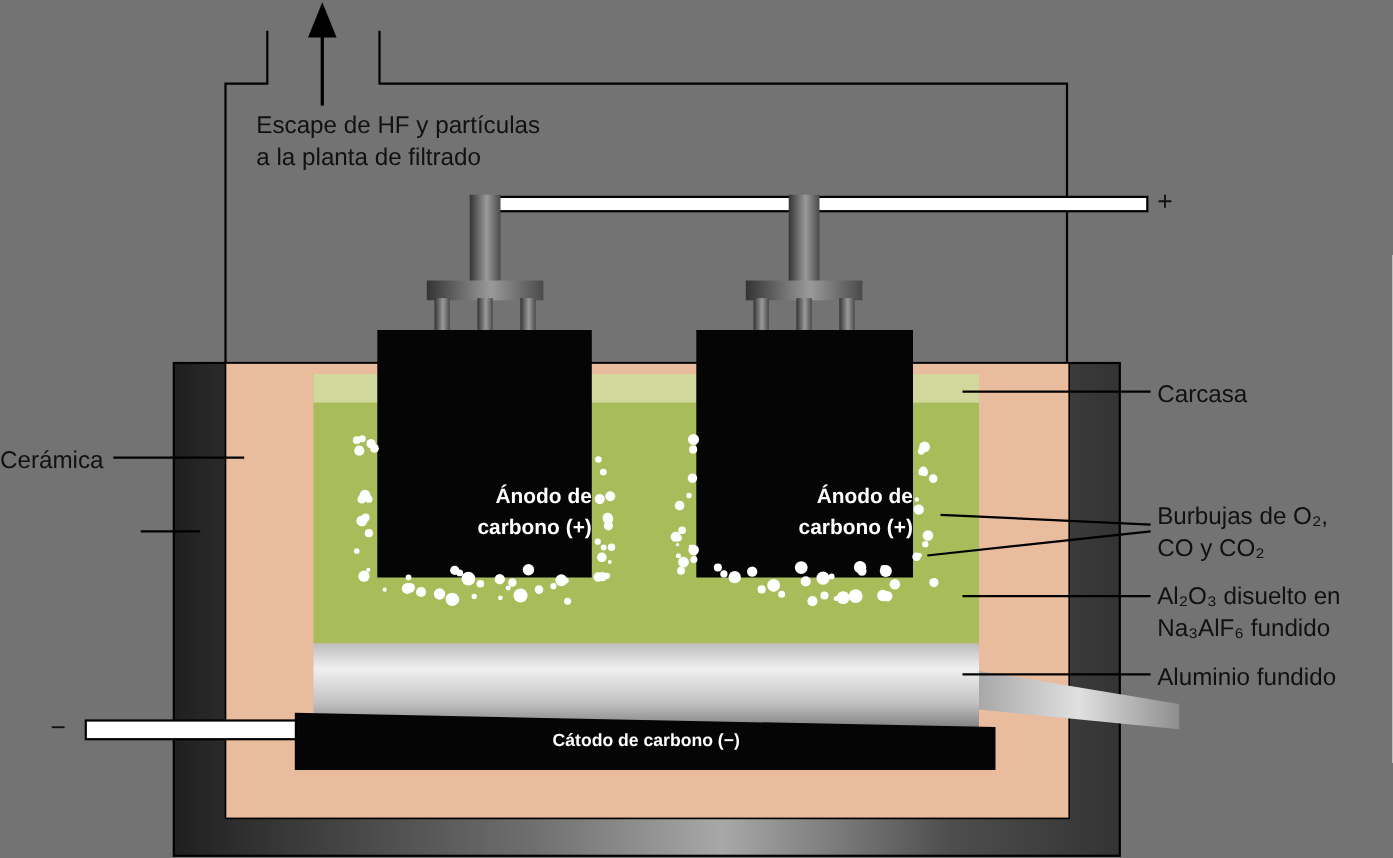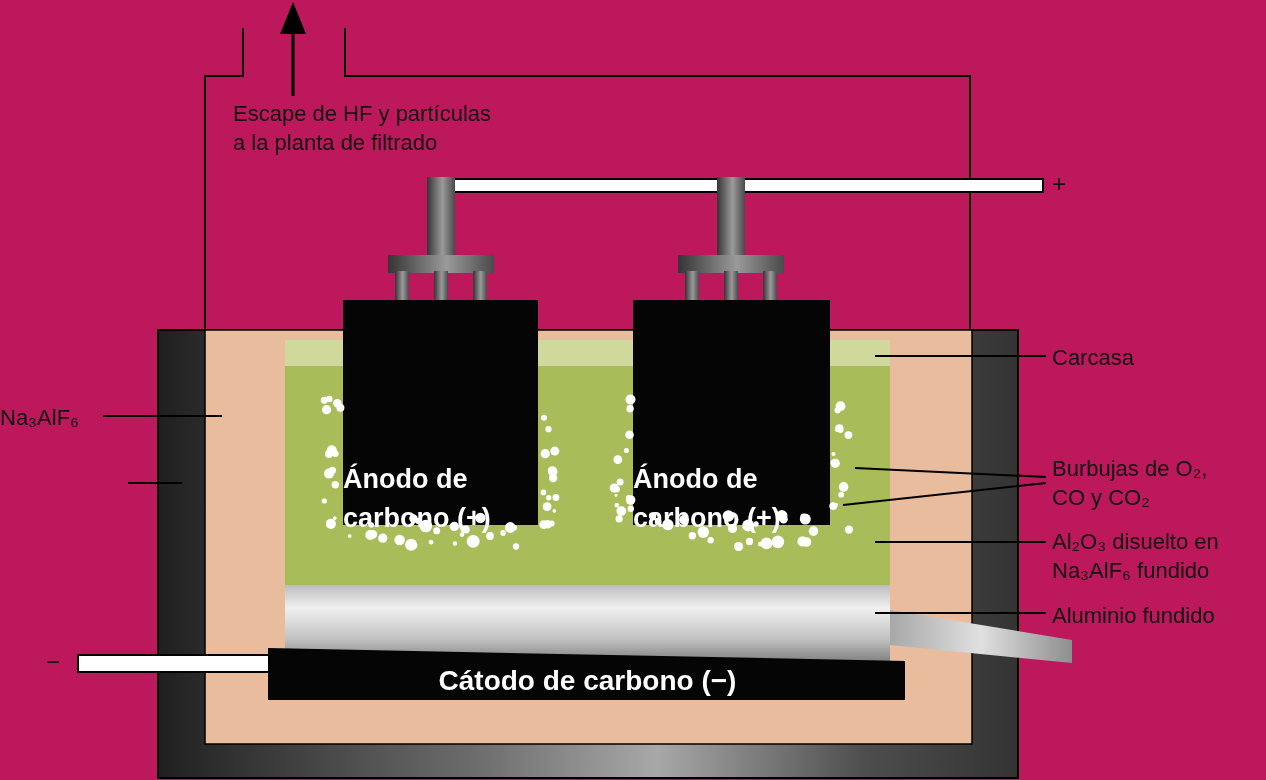--- a/index.html
+++ b/index.html
@@ -1,31 +1,31 @@
 <!DOCTYPE html>
 <html><head>
 <meta charset="utf-8">
 <style>
   html,body{margin:0;padding:0;background:#ffffff;}
   .stage{
-    position:relative;width:1266px;height:780px;background:#be185d;
+    position:relative;width:1266px;height:780px;background:#737373;
     font-family:"Liberation Sans", sans-serif;color:#111;overflow:hidden;
   }
   .stage svg{position:absolute;left:0;top:0;}
   .lbl{
     position:absolute;font-size:22px;line-height:1.32;color:#111;
     white-space:pre-line;
   }
   .sign{position:absolute;font-size:24px;color:#111;}
   .electrode{
-    position:absolute;color:#ffffff;font-weight:bold;font-size:27px;
-    line-height:1.45;text-align:left;white-space:pre-line;margin-top:22px;
+    position:absolute;color:#ffffff;font-weight:bold;font-size:19px;
+    line-height:1.45;text-align:right;white-space:pre-line;
   }
   .cathode-lbl{
-    position:absolute;color:#ffffff;font-weight:bold;font-size:28px;
+    position:absolute;color:#ffffff;font-weight:bold;font-size:16px;
     text-align:center;
   }
   .wire{fill:none;stroke:#000;stroke-width:2;}
   .pointer{stroke:#000;stroke-width:2;}
 </style>
 </head>
 <body>
 
 <div class="stage">
 
@@ -207,21 +207,21 @@
     <line class="pointer" x1="875" y1="542" x2="1046" y2="542"></line>
     <line class="pointer" x1="875" y1="613" x2="1046" y2="613"></line>
   </svg>
 
   <div class="lbl" style="left:233px;top:99px;">Escape de HF y partículas
 a la planta de filtrado</div>
 
   <div class="sign" style="left:1052px;top:170px;">+</div>
   <div class="sign" style="left:46px;top:648px;">−</div>
 
-  <div class="lbl" style="left:0px;top:403px;">Na₃AlF₆</div>
+  <div class="lbl" style="left:0px;top:403px;">Cerámica</div>
 
   <div class="lbl" style="left:1052px;top:343px;">Carcasa</div>
   <div class="lbl" style="left:1052px;top:454px;">Burbujas de O₂,
 CO y CO₂</div>
   <div class="lbl" style="left:1052px;top:527px;">Al₂O₃ disuelto en
 Na₃AlF₆ fundido</div>
   <div class="lbl" style="left:1052px;top:601px;">Aluminio fundido</div>
 
   <div class="electrode" style="left:343px;top:438px;width:195px;">Ánodo de
 carbono (+)</div>

